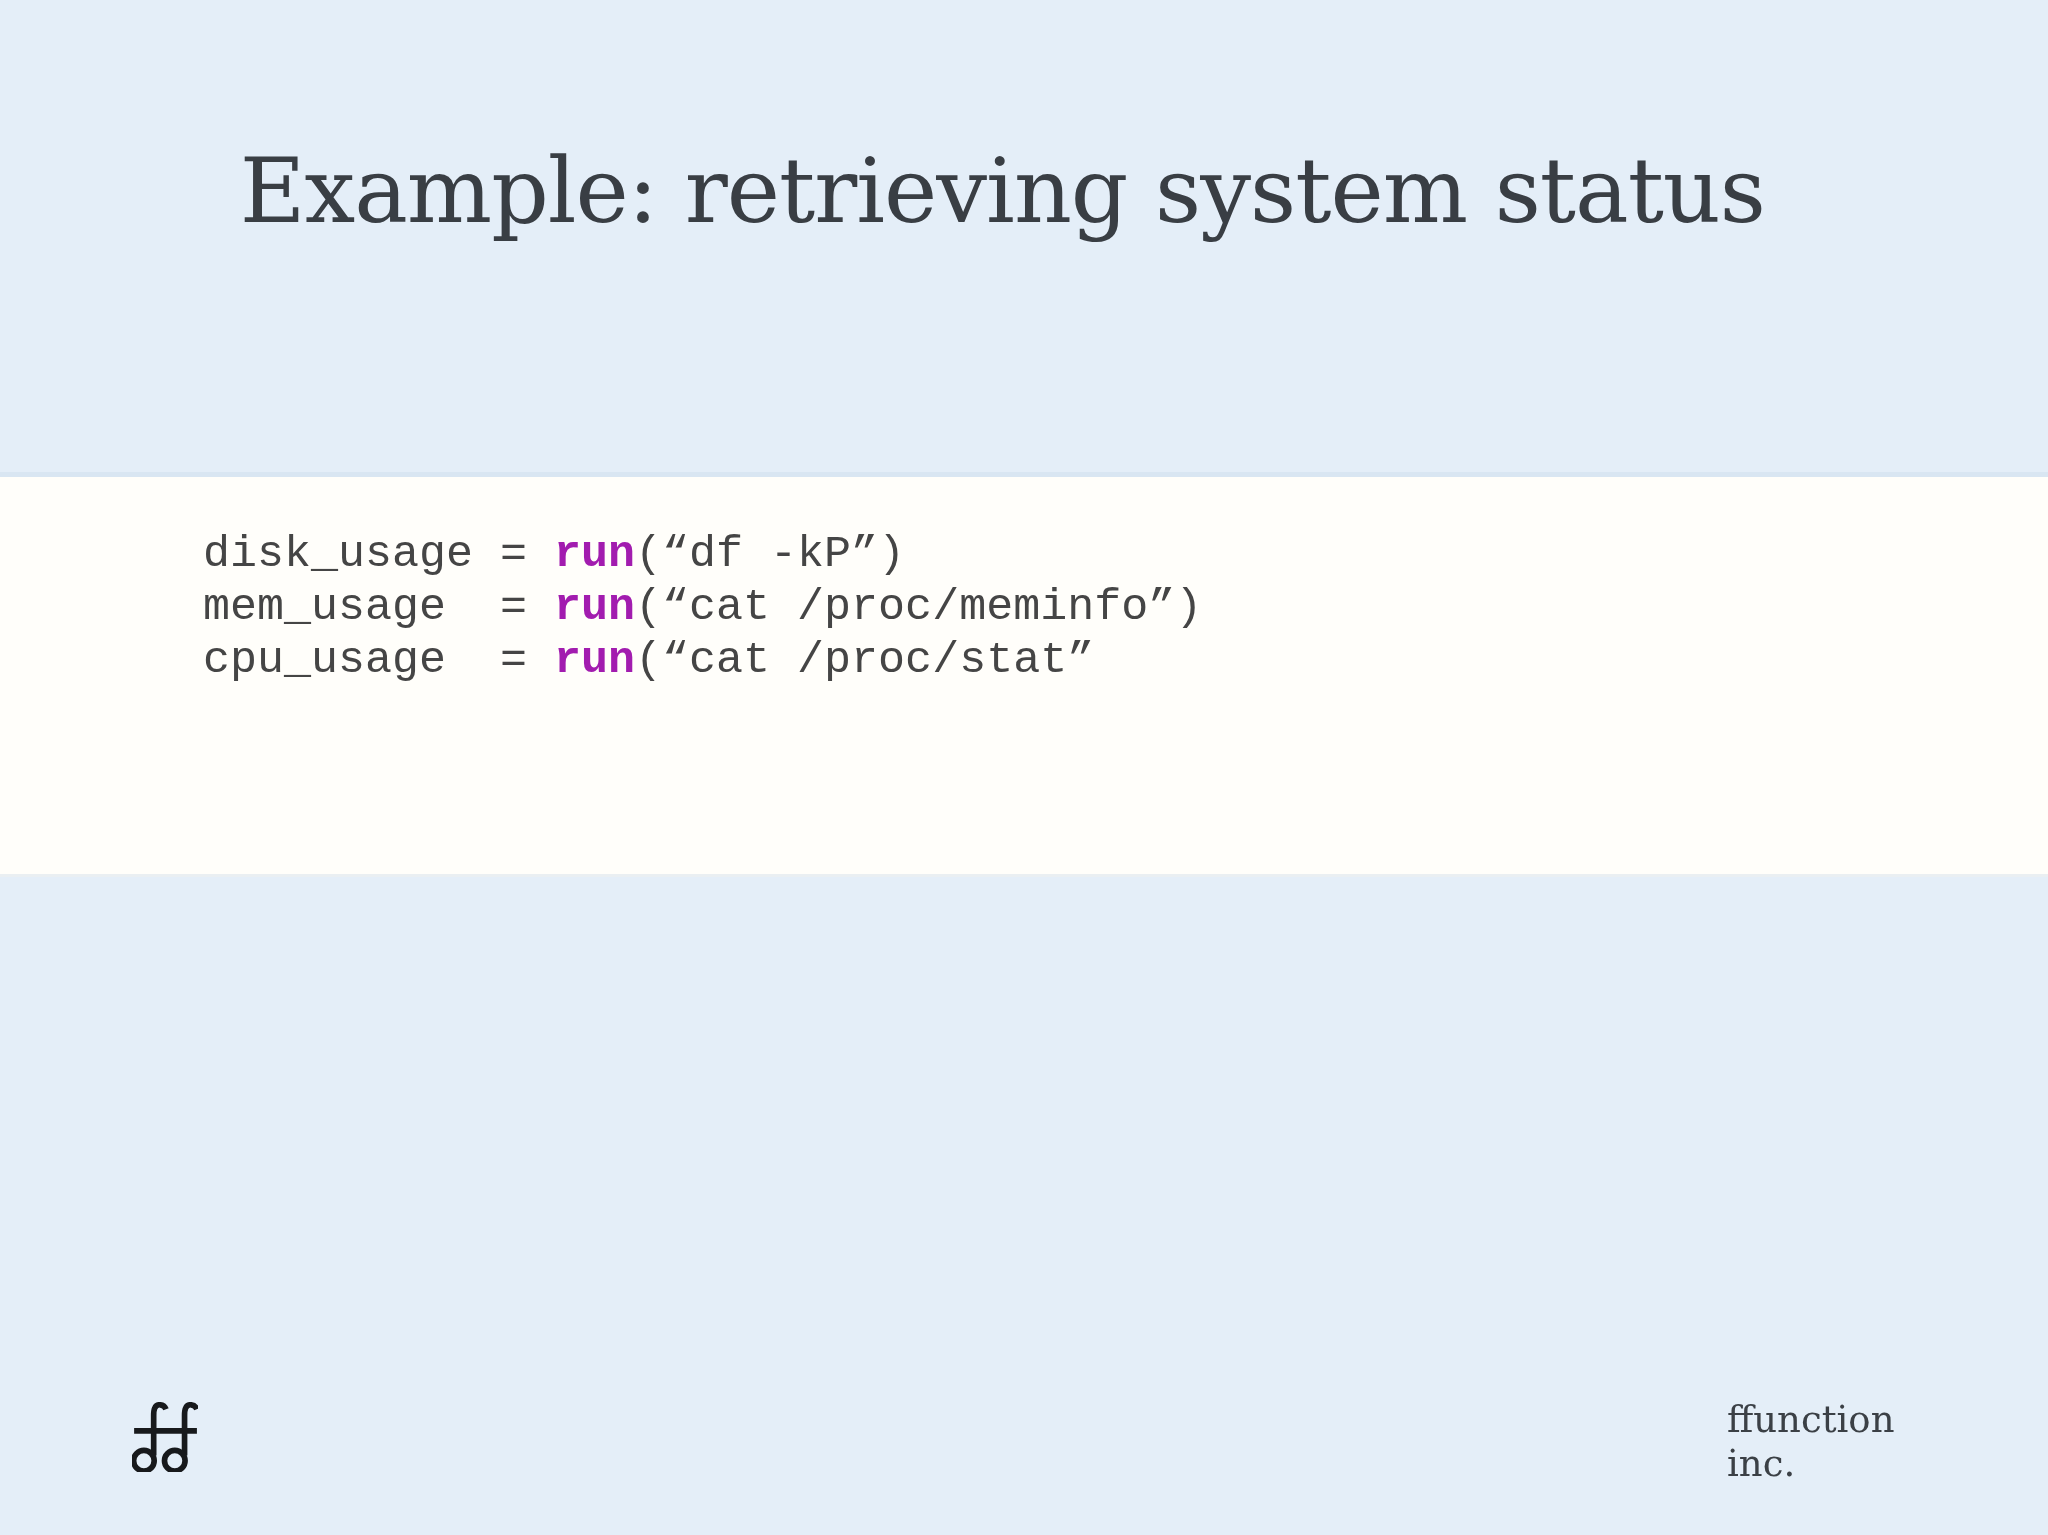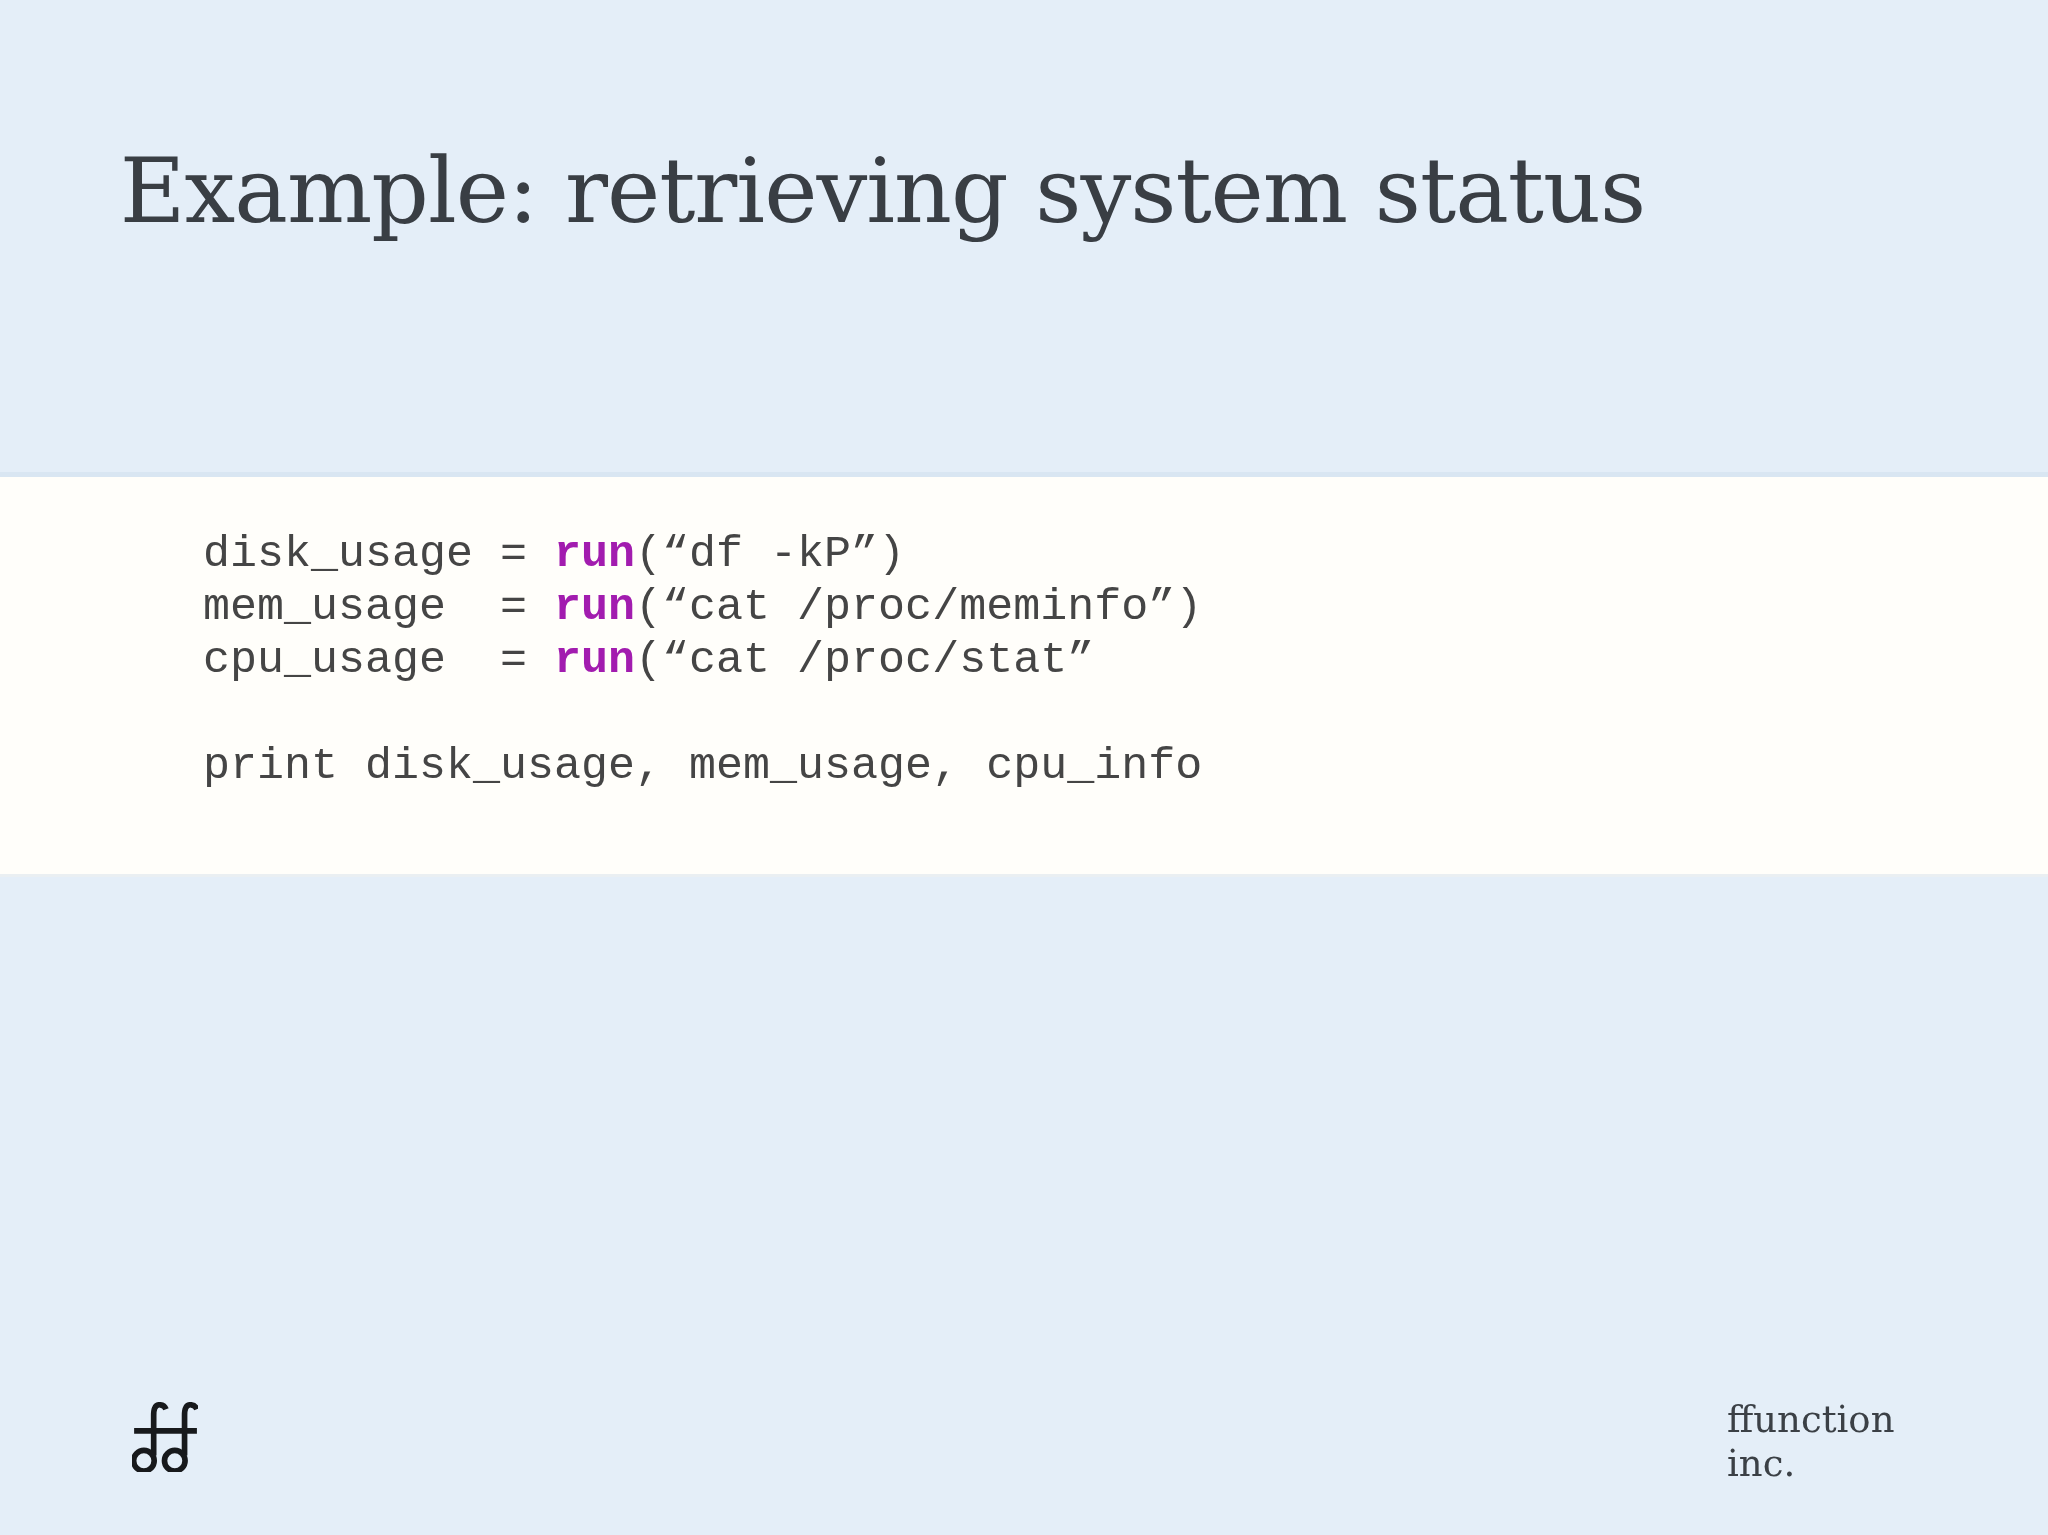--- a/index.html
+++ b/index.html
@@ -8,21 +8,21 @@
     background: #e4eef8;
     overflow: hidden;
     font-family: "DejaVu Serif", serif;
   }
   .stage { position: relative; width: 2048px; height: 1535px; }
 
   .slide-title {
     position: absolute;
     left: 0; top: 138px;
     width: 1765px;
-    text-align: center;
+    text-align: right;
     font-size: 90px;
     letter-spacing: -1px;
     color: #393e44;
   }
 
   .content-band {
     position: absolute;
     left: 0; top: 472px;
     width: 2048px; height: 405px;
     background: #fffefa;
@@ -71,21 +71,20 @@
 
   <div class="slide-title">Example: retrieving system status</div>
 
   <div class="content-band"></div>
 
   <div class="code-block">
     <div class="code-line"><span>disk_usage = </span><span class="kw">run</span><span>(“df -kP”)</span></div>
     <div class="code-line"><span>mem_usage  = </span><span class="kw">run</span><span>(“cat /proc/meminfo”)</span></div>
     <div class="code-line"><span>cpu_usage  = </span><span class="kw">run</span><span>(“cat /proc/stat”</span></div>
     <div class="code-line"><span></span></div>
-    <div class="code-line"><span>print disk_usage, mem_usage, cpu_info</span></div>
   </div>
 
   <svg class="company-logo" viewBox="0 0 64 68" width="66" height="70" fill="none" stroke="#17191c" stroke-width="5.5">
 
     <path d="M33 7 C31 2 24 1 22 6 C21 8 21 10 21 13 L21 52"></path>
     <circle cx="11.5" cy="57" r="10"></circle>
 
     <path d="M63 7 C61 2 54 1 52 6 C51 8 51 10 51 13 L51 52"></path>
     <circle cx="41.5" cy="57" r="10"></circle>
 

